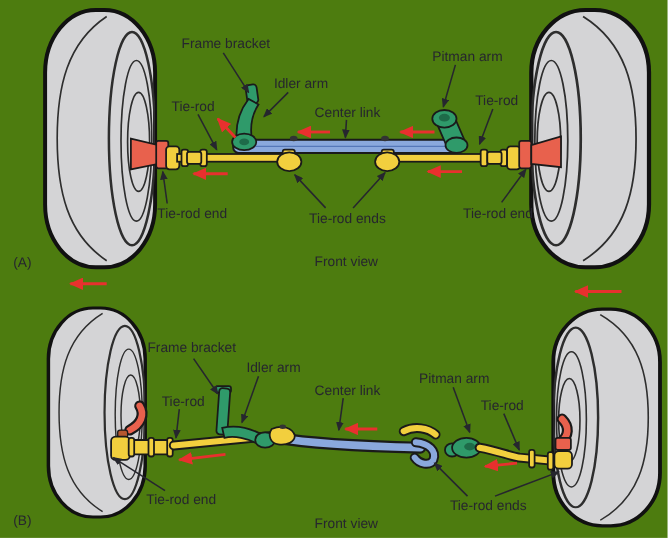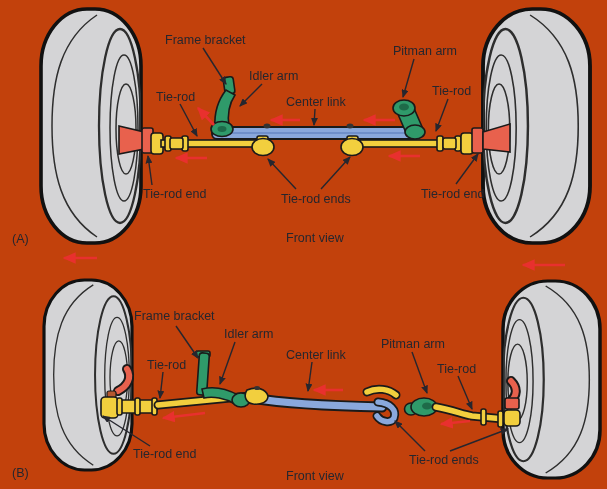--- a/index.html
+++ b/index.html
@@ -1,16 +1,16 @@
 <!DOCTYPE html>
 <html><head>
 <meta charset="utf-8">
 <style>
   html,body{margin:0;padding:0;background:#fff;}
-  .stage{position:relative;width:607px;height:489px;background:#c2410c;overflow:hidden;}
+  .stage{position:relative;width:607px;height:489px;background:#4d7c0f;overflow:hidden;}
   svg{display:block;}
   .tire{fill:#D4D4D6;stroke:#111;stroke-width:3.6;}
   .tline{fill:none;stroke:#2e2e2e;stroke-width:1.5;}
   .tline2{fill:none;stroke:#2e2e2e;stroke-width:2.3;}
   .red{fill:#E8614D;stroke:#1A1A1A;stroke-width:1.6;}
   .yellow{fill:#F2CF3E;stroke:#1A1A1A;stroke-width:1.6;}
   .blue{fill:#8AA8DC;stroke:#1A1A1A;stroke-width:1.8;}
   .green{fill:#2F9A6A;stroke:#1A1A1A;stroke-width:1.6;}
   .greendark{fill:#1E6B49;stroke:none;}
   .darkstud{fill:#333;stroke:none;}

